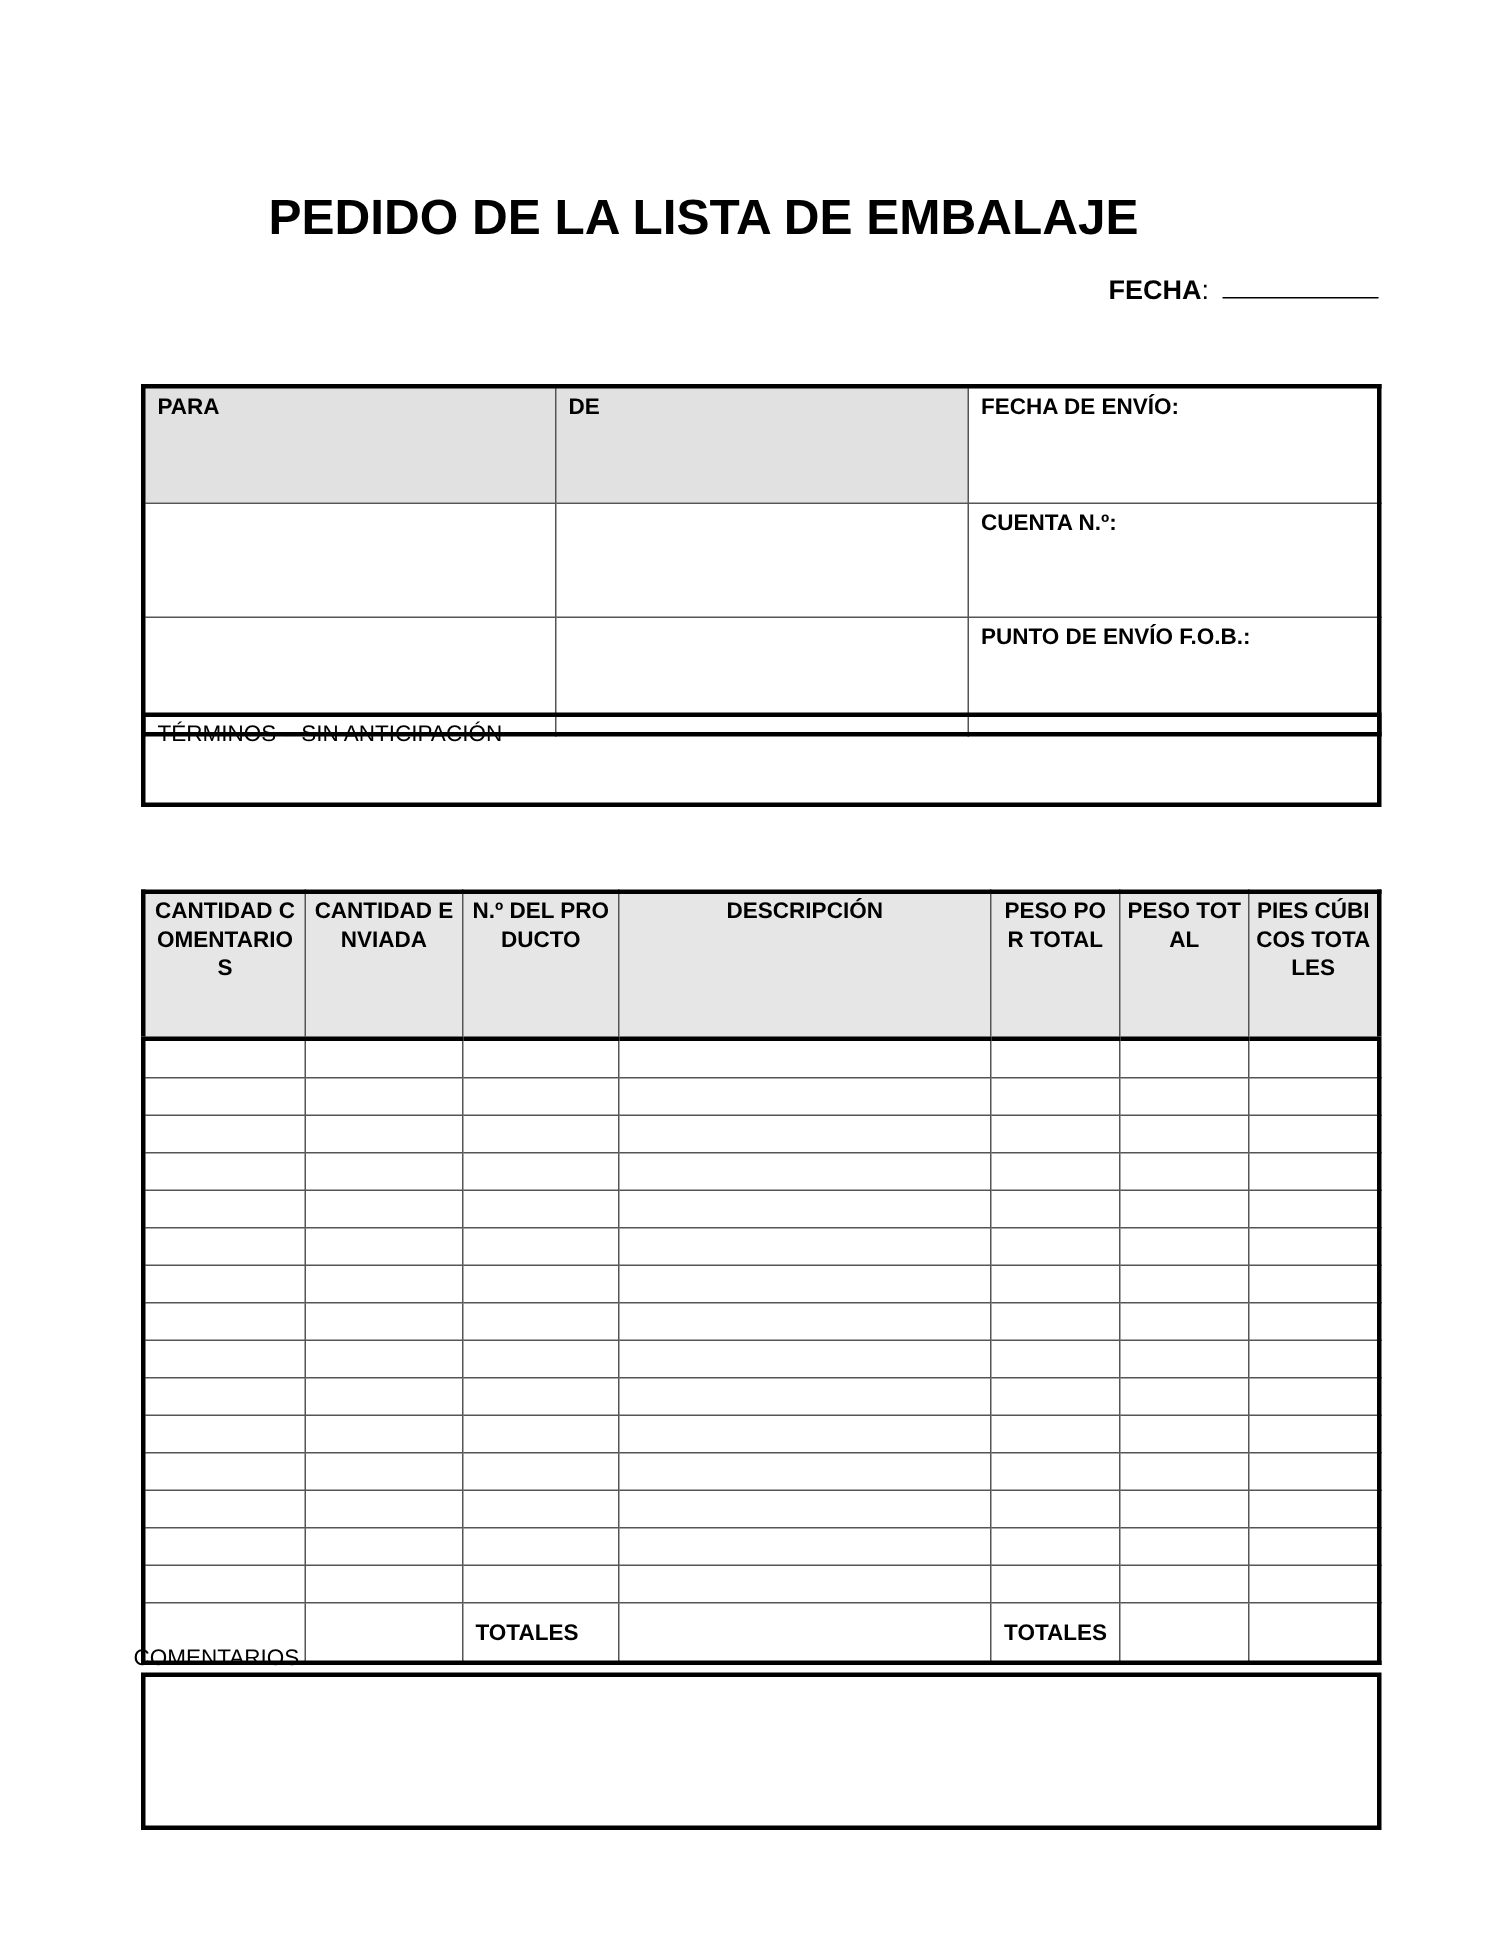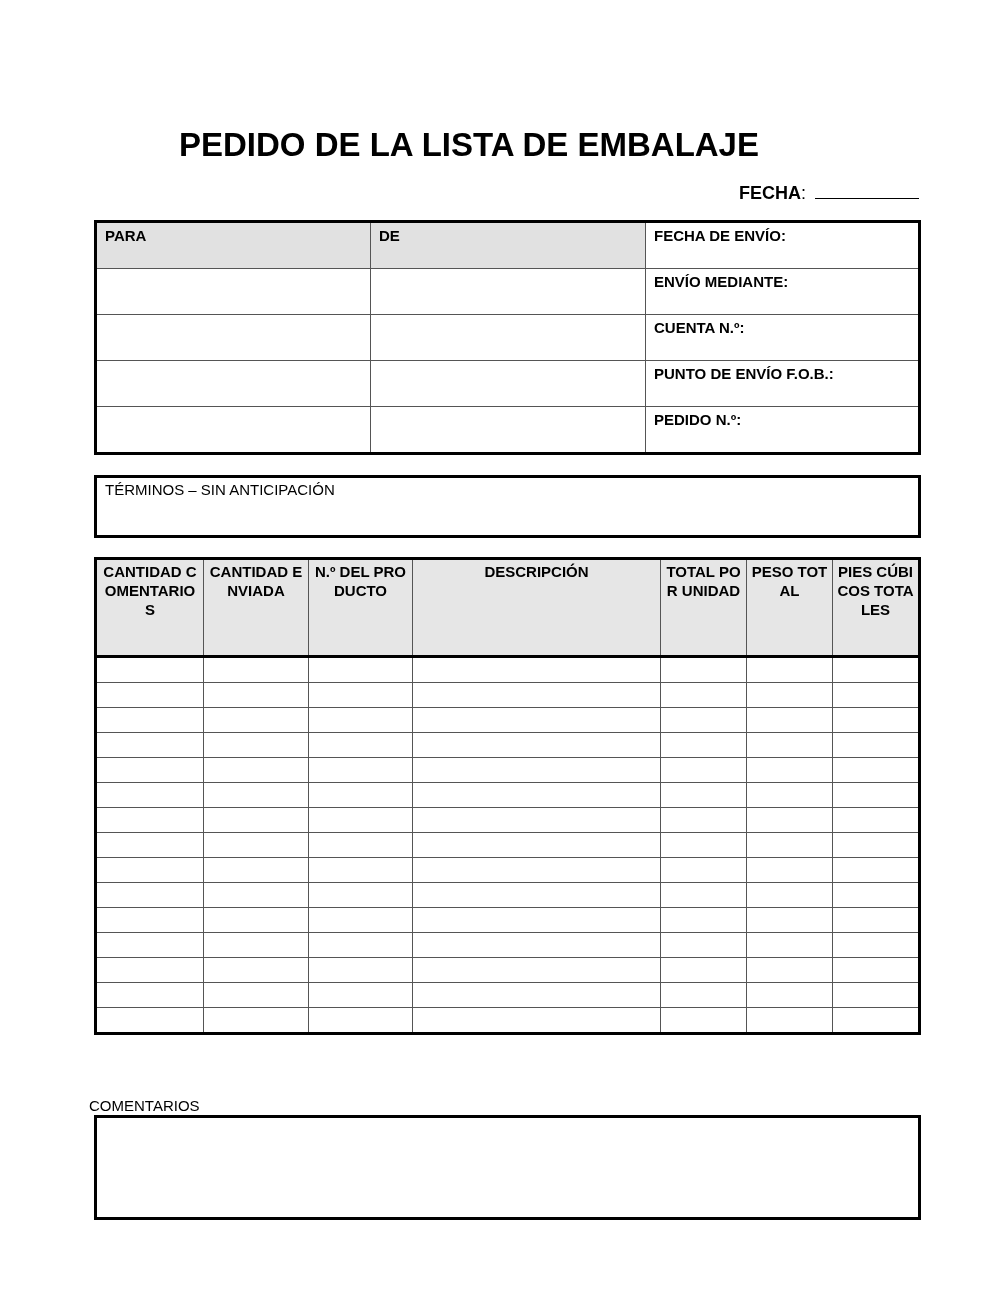--- a/index.html
+++ b/index.html
@@ -2,21 +2,21 @@
 <html><head>
 <meta charset="utf-8">
 <style>
   html, body { margin: 0; padding: 0; background: #ffffff; }
   body { width: 1000px; height: 1290px; position: relative; font-family: "Liberation Sans", sans-serif; color: #000; }
   .title { position: absolute; left: 0; width: 872px; top: 126px; text-align: center; padding-left: 66px; box-sizing: border-box; font-size: 33px; font-weight: bold; letter-spacing: 0px; }
   .fecha { position: absolute; right: 81px; top: 183px; font-size: 18px; font-weight: bold; }
   .fecha .colon { font-weight: normal; }
   .fecha .line { display: inline-block; width: 104px; border-bottom: 1px solid #000; height: 14px; vertical-align: baseline; margin-left: 4px; }
 
-  table { border-collapse: collapse; table-layout: fixed; }
+  table { border-collapse: collapse; table-layout: fixed; margin-top: 36px; }
   td, th { font-family: "Liberation Sans", sans-serif; font-size: 15px; font-weight: bold; padding: 0; }
 
   .ship { position: absolute; left: 94px; top: 220px; width: 827px; height: 235px; border: 3px solid #000; box-sizing: border-box; }
   .ship td { border: 1px solid #555; vertical-align: top; padding: 4px 8px; height: 30px; }
   .ship td.hdr { background: #e1e1e1; }
 
   .terms { position: absolute; left: 94px; top: 475px; width: 827px; height: 63px; border: 3px solid #000; box-sizing: border-box; padding: 3px 8px; font-size: 15px; font-weight: normal; }
 
   .items { position: absolute; left: 94px; top: 557px; width: 827px; border: 3px solid #000; box-sizing: border-box; }
   .items th { background: #e6e6e6; border: 1px solid #555; vertical-align: top; text-align: center; padding: 2px 4px; height: 91px; line-height: 19px; word-break: break-all; border-bottom: 3px solid #000; }
@@ -46,36 +46,26 @@
     </colgroup>
   <tbody>
       <tr>
     <td class="hdr">PARA</td>
     <td class="hdr">DE</td>
     <td>FECHA DE ENVÍO:</td>
   </tr>
   <tr>
     <td></td>
     <td></td>
-    <td>ENVÍO MEDIANTE:</td>
-  </tr>
-  <tr>
-    <td></td>
-    <td></td>
     <td>CUENTA N.º:</td>
   </tr>
   <tr>
     <td></td>
     <td></td>
     <td>PUNTO DE ENVÍO F.O.B.:</td>
-  </tr>
-  <tr>
-    <td></td>
-    <td></td>
-    <td>PEDIDO N.º:</td>
   </tr>
 </tbody>
   </table>
 
 <div class="terms">
   <span>TÉRMINOS – SIN ANTICIPACIÓN</span>
 </div>
 
 <table class="items">
   <colgroup>
@@ -86,21 +76,21 @@
       <col style="width:86px">
       <col style="width:86px">
       <col>
   </colgroup>
   <thead>
     <tr>
       <th>CANTIDAD COMENTARIOS</th>
       <th>CANTIDAD ENVIADA</th>
       <th>N.º DEL PRODUCTO</th>
       <th>DESCRIPCIÓN</th>
-      <th>TOTAL POR UNIDAD</th>
+      <th>PESO POR TOTAL</th>
       <th>PESO TOTAL</th>
       <th>PIES CÚBICOS TOTALES</th>
     </tr>
   </thead>
   <tbody id="item-rows">
     <tr>
         <td></td>
         <td></td>
         <td></td>
         <td></td>
@@ -227,17 +217,26 @@
       </tr>
       <tr>
         <td></td>
         <td></td>
         <td></td>
         <td></td>
         <td></td>
         <td></td>
         <td></td>
       </tr>
+      <tr class="totals">
+      <td></td>
+      <td></td>
+      <td class="lbl">TOTALES</td>
+      <td></td>
+      <td class="lbl-r">TOTALES</td>
+      <td></td>
+      <td></td>
+    </tr>
   </tbody>
 </table>
 
 <div class="comm-label">COMENTARIOS</div>
 <div class="comments"></div>
 
 </body></html>

